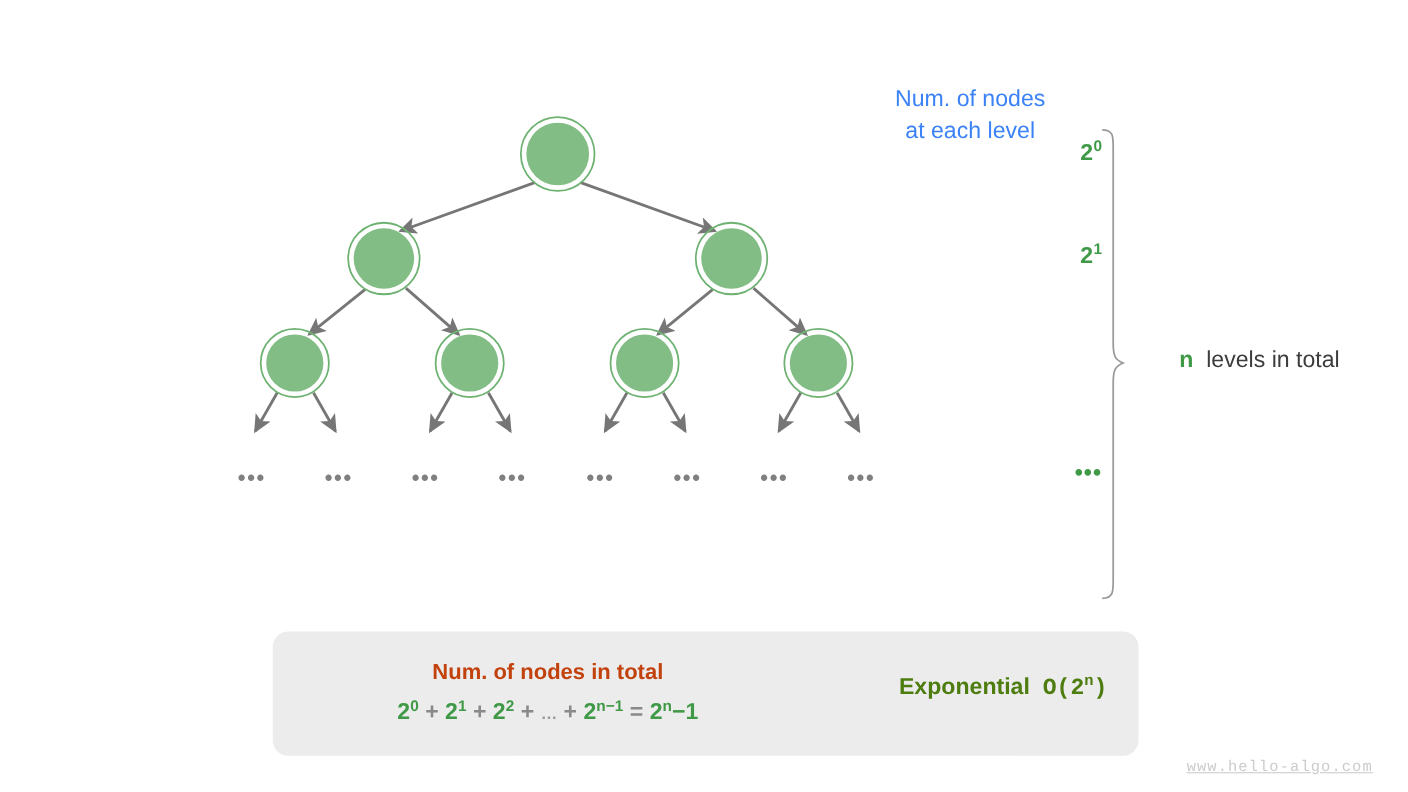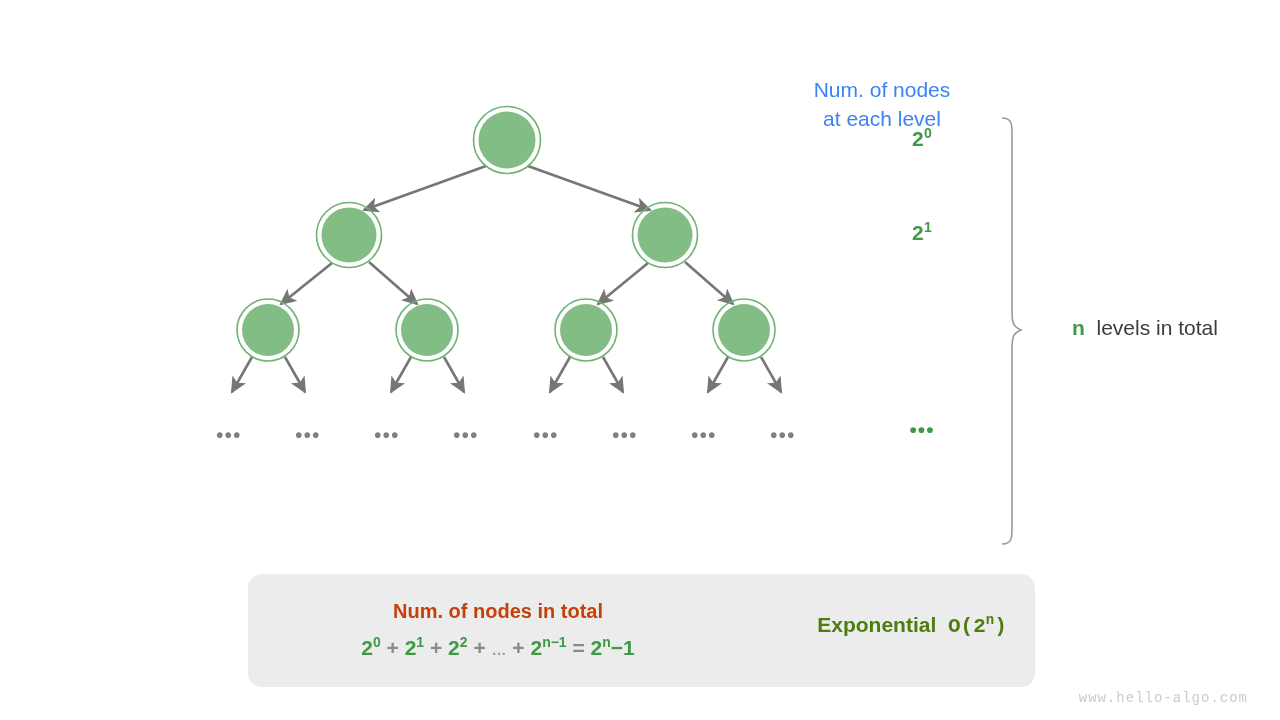--- a/index.html
+++ b/index.html
@@ -44,21 +44,21 @@
     line-height: 29px;
     color: #3b82f6;
     white-space: pre-line;
     margin-top: 43px;
   }
 
   
   .level-label {
     position: absolute;
     width: 160px;
-    text-align: center;
+    text-align: right;
     left: 842px;
     font-size: 21px;
     font-weight: bold;
     color: #3f9947;
     letter-spacing: .2px;
   }
   .level-label .sup {
     font-size: 14px;
     vertical-align: super;
     line-height: 0;
@@ -168,20 +168,21 @@
 
   
   #watermark {
     position: absolute;
     right: 32px;
     bottom: 14px;
     font-family: "Liberation Mono", monospace;
     font-size: 14px;
     letter-spacing: 1px;
     color: #cccccc;
+    text-decoration: underline;
   }
 </style>
 </head>
 <body>
 
 <div id="stage">
 
   <svg id="tree-svg" viewBox="0 0 1280 720" xmlns="http://www.w3.org/2000/svg">
     <defs>
       <marker id="arrowhead" markerWidth="7" markerHeight="7" refX="5.6" refY="3" orient="auto">

